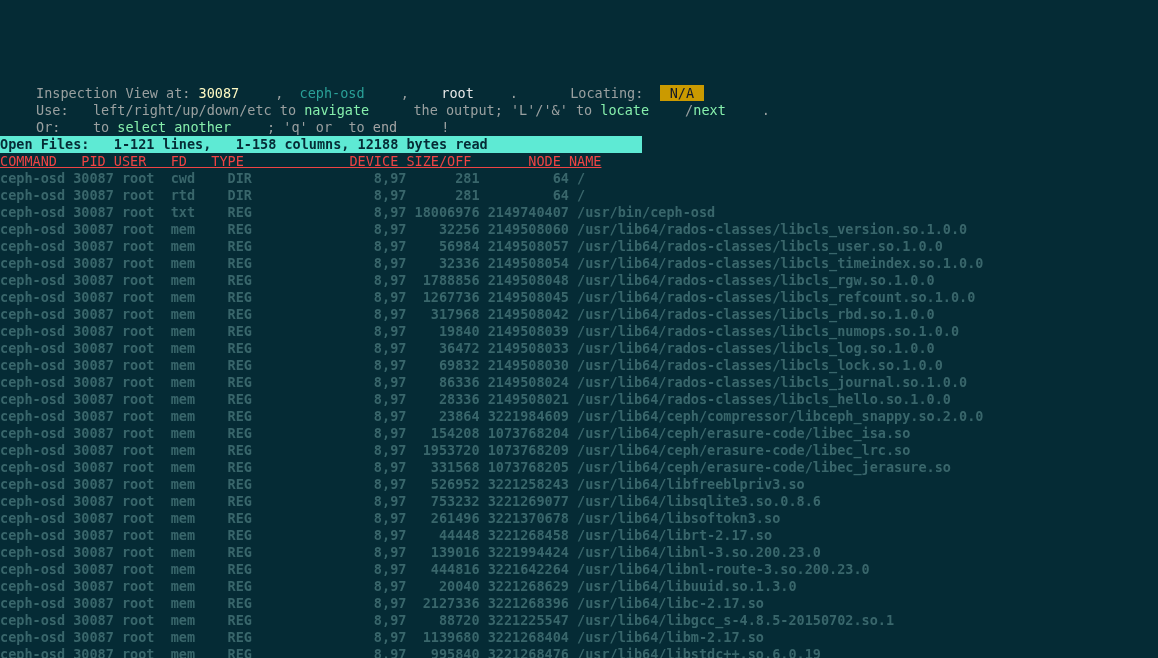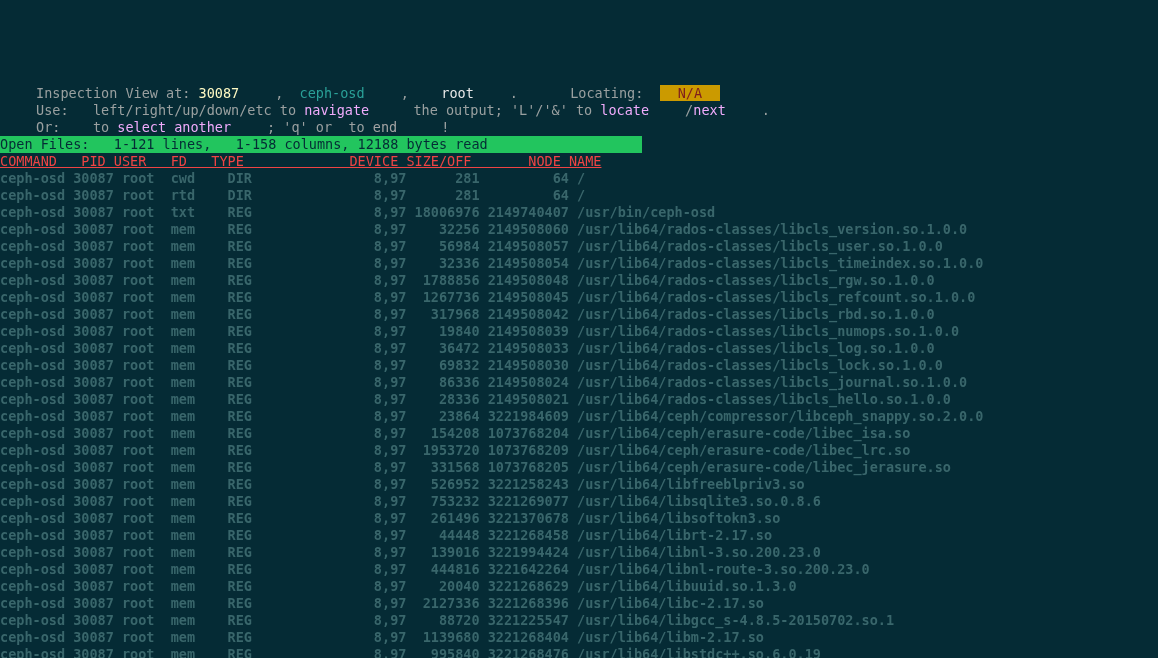--- a/index.html
+++ b/index.html
@@ -10,32 +10,33 @@
     font-size: 13.5px;
     line-height: 17px;
     color: #ccc;
     width: 1158px;
     height: 658px;
     overflow: hidden;
     white-space: pre;
   }
   .line { height: 17px; }
   .status-bar {
-    background: #22c55e;
+    background: #5eead4;
     color: #052b35;
     display: inline-block;
+    font-weight: bold;
   }
   
   .c-gray { color: #9aa0a0; margin-left: 36px; }
   .c-white { color: #e8e8e8; }
   .c-magenta { color: #fef9c3; }
   .c-cyan { color: #2aa198; }
-  .c-orange { color: #f0abfc; }
+  .c-orange { color: #86efac; }
   .c-red { color: #a3a3a3; }
-  .bg-orange { background:#cb9a00; color:#7f1d1d; padding:0 10px;}
+  .bg-orange { background:#cb9a00; color:#0f172a; padding:0 2px;}
   .header-cols { color: #ef4444; text-decoration: underline;}
   .row { color:#39666b;font-weight:bold;}
 </style>
 </head>
 <body>
 
 
 
 <div id="root"><div class="line"><span class="c-gray">Inspection View at: </span><span class="c-magenta">30087</span><span class="c-gray">,  </span><span class="c-cyan">ceph-osd</span><span class="c-gray">,    </span><span class="c-white">root</span><span class="c-gray">.</span><span class="c-gray">  Locating:  </span><span class="bg-orange"> N/A </span></div><div class="line"><span class="c-gray">Use:   left/right/up/down/etc to </span><span class="c-orange">navigate</span><span class="c-gray"> the output; 'L'/'&amp;' to </span><span class="c-orange">locate</span><span class="c-gray">/</span><span class="c-orange">next</span><span class="c-gray">.</span></div><div class="line"><span class="c-gray">Or:   <enter> to </enter></span><span class="c-orange">select another</span><span class="c-gray">; 'q' or <esc> to </esc></span><span class="c-red">end</span><span class="c-gray"> !</span></div><div class="line"><span class="status-bar">Open Files:   1-121 lines,   1-158 columns, 12188 bytes read                   </span></div><div class="line header-cols">COMMAND   PID USER   FD   TYPE             DEVICE SIZE/OFF       NODE NAME</div><div class="line row">ceph-osd 30087 root  cwd    DIR               8,97      281         64 /</div><div class="line row">ceph-osd 30087 root  rtd    DIR               8,97      281         64 /</div><div class="line row">ceph-osd 30087 root  txt    REG               8,97 18006976 2149740407 /usr/bin/ceph-osd</div><div class="line row">ceph-osd 30087 root  mem    REG               8,97    32256 2149508060 /usr/lib64/rados-classes/libcls_version.so.1.0.0</div><div class="line row">ceph-osd 30087 root  mem    REG               8,97    56984 2149508057 /usr/lib64/rados-classes/libcls_user.so.1.0.0</div><div class="line row">ceph-osd 30087 root  mem    REG               8,97    32336 2149508054 /usr/lib64/rados-classes/libcls_timeindex.so.1.0.0</div><div class="line row">ceph-osd 30087 root  mem    REG               8,97  1788856 2149508048 /usr/lib64/rados-classes/libcls_rgw.so.1.0.0</div><div class="line row">ceph-osd 30087 root  mem    REG               8,97  1267736 2149508045 /usr/lib64/rados-classes/libcls_refcount.so.1.0.0</div><div class="line row">ceph-osd 30087 root  mem    REG               8,97   317968 2149508042 /usr/lib64/rados-classes/libcls_rbd.so.1.0.0</div><div class="line row">ceph-osd 30087 root  mem    REG               8,97    19840 2149508039 /usr/lib64/rados-classes/libcls_numops.so.1.0.0</div><div class="line row">ceph-osd 30087 root  mem    REG               8,97    36472 2149508033 /usr/lib64/rados-classes/libcls_log.so.1.0.0</div><div class="line row">ceph-osd 30087 root  mem    REG               8,97    69832 2149508030 /usr/lib64/rados-classes/libcls_lock.so.1.0.0</div><div class="line row">ceph-osd 30087 root  mem    REG               8,97    86336 2149508024 /usr/lib64/rados-classes/libcls_journal.so.1.0.0</div><div class="line row">ceph-osd 30087 root  mem    REG               8,97    28336 2149508021 /usr/lib64/rados-classes/libcls_hello.so.1.0.0</div><div class="line row">ceph-osd 30087 root  mem    REG               8,97    23864 3221984609 /usr/lib64/ceph/compressor/libceph_snappy.so.2.0.0</div><div class="line row">ceph-osd 30087 root  mem    REG               8,97   154208 1073768204 /usr/lib64/ceph/erasure-code/libec_isa.so</div><div class="line row">ceph-osd 30087 root  mem    REG               8,97  1953720 1073768209 /usr/lib64/ceph/erasure-code/libec_lrc.so</div><div class="line row">ceph-osd 30087 root  mem    REG               8,97   331568 1073768205 /usr/lib64/ceph/erasure-code/libec_jerasure.so</div><div class="line row">ceph-osd 30087 root  mem    REG               8,97   526952 3221258243 /usr/lib64/libfreeblpriv3.so</div><div class="line row">ceph-osd 30087 root  mem    REG               8,97   753232 3221269077 /usr/lib64/libsqlite3.so.0.8.6</div><div class="line row">ceph-osd 30087 root  mem    REG               8,97   261496 3221370678 /usr/lib64/libsoftokn3.so</div><div class="line row">ceph-osd 30087 root  mem    REG               8,97    44448 3221268458 /usr/lib64/librt-2.17.so</div><div class="line row">ceph-osd 30087 root  mem    REG               8,97   139016 3221994424 /usr/lib64/libnl-3.so.200.23.0</div><div class="line row">ceph-osd 30087 root  mem    REG               8,97   444816 3221642264 /usr/lib64/libnl-route-3.so.200.23.0</div><div class="line row">ceph-osd 30087 root  mem    REG               8,97    20040 3221268629 /usr/lib64/libuuid.so.1.3.0</div><div class="line row">ceph-osd 30087 root  mem    REG               8,97  2127336 3221268396 /usr/lib64/libc-2.17.so</div><div class="line row">ceph-osd 30087 root  mem    REG               8,97    88720 3221225547 /usr/lib64/libgcc_s-4.8.5-20150702.so.1</div><div class="line row">ceph-osd 30087 root  mem    REG               8,97  1139680 3221268404 /usr/lib64/libm-2.17.so</div><div class="line row">ceph-osd 30087 root  mem    REG               8,97   995840 3221268476 /usr/lib64/libstdc++.so.6.0.19</div></div>
 

